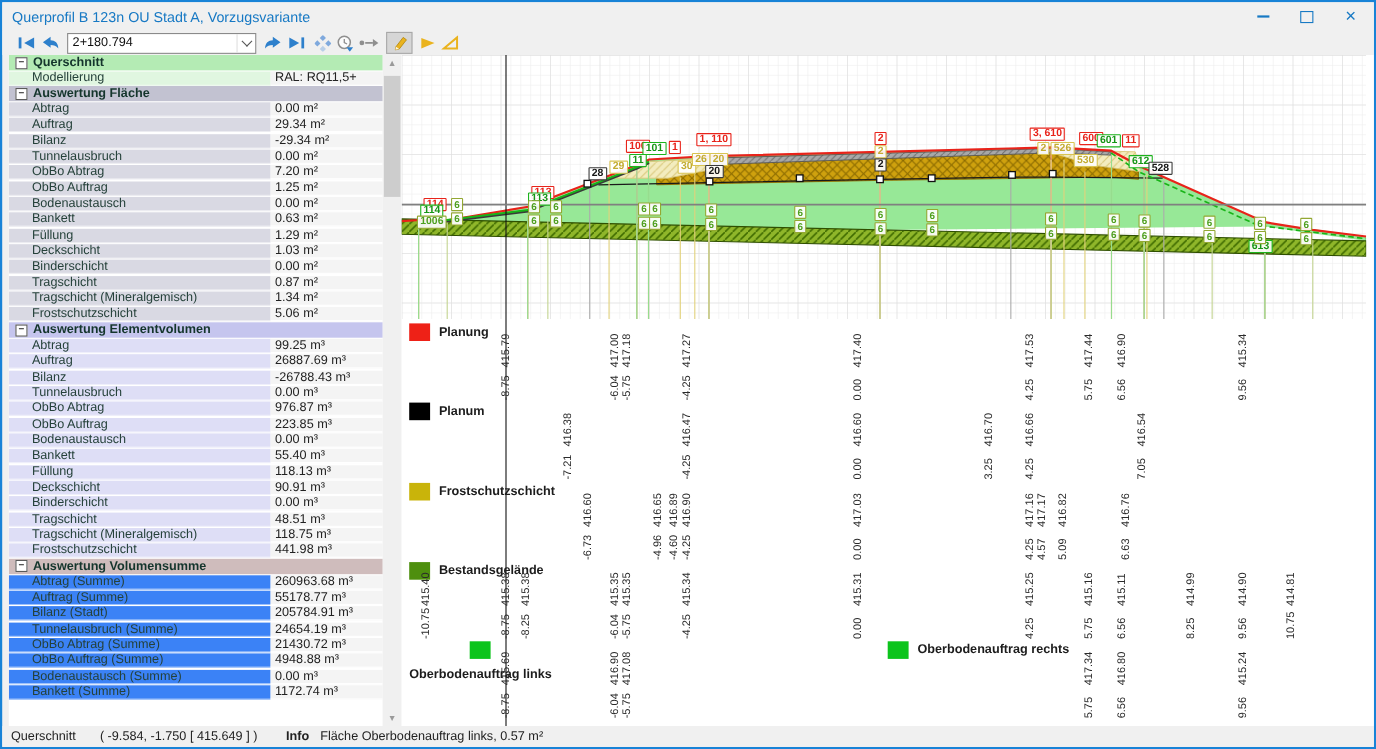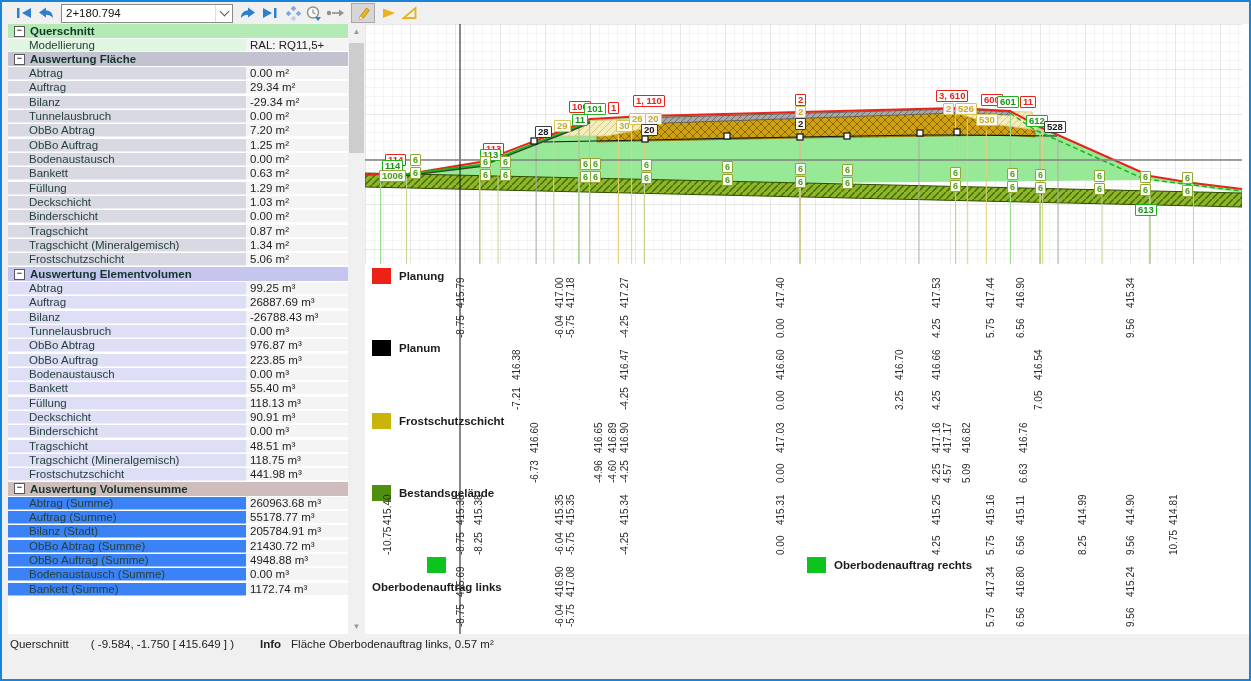--- a/index.html
+++ b/index.html
@@ -64,20 +64,32 @@
     transform-origin:0 100%;transform:rotate(-90deg);}
   
   .statusbar{height:19px;display:flex;align-items:center;background:#f0f0f0;font-size:11.5px;color:#222;}
   .statusbar span{white-space:nowrap;}
 </style>
 </head>
 <body>
 
 <div class="window">
 
+  <div class="titlebar">
+    <div class="title-text">Querprofil B 123n OU Stadt A, Vorzugsvariante</div>
+    <div class="winbtns">
+      <div class="wb wb-min">
+          <i></i>
+        </div>
+      <div class="wb wb-max">
+          <i></i>
+        </div>
+      <div class="wb wb-close">×</div>
+    </div>
+  </div>
 
   <div class="toolbar">
     <div class="tbi">
       <svg width="17" height="14">
           <rect x="1" y="2" width="2.5" height="10" fill="#2e80cc"></rect>
           <path d="M15,2 L6,7 L15,12 Z" fill="#2e80cc"></path>
         </svg>
     </div>
     <div class="tbi">
       <svg width="18" height="14">
@@ -292,20 +304,24 @@
             <div class="pg-label">Abtrag (Summe)</div>
             <div class="pg-value">260963.68 m³</div>
           </div>
           <div class="pg-row">
             <div class="pg-label">Auftrag (Summe)</div>
             <div class="pg-value">55178.77 m³</div>
           </div>
           <div class="pg-row">
             <div class="pg-label">Bilanz (Stadt)</div>
             <div class="pg-value">205784.91 m³</div>
+          </div>
+          <div class="pg-row">
+            <div class="pg-label">Tunnelausbruch (Summe)</div>
+            <div class="pg-value">24654.19 m³</div>
           </div>
           <div class="pg-row">
             <div class="pg-label">ObBo Abtrag (Summe)</div>
             <div class="pg-value">21430.72 m³</div>
           </div>
           <div class="pg-row">
             <div class="pg-label">ObBo Auftrag (Summe)</div>
             <div class="pg-value">4948.88 m³</div>
           </div>
           <div class="pg-row">
@@ -460,21 +476,21 @@
           <div class="lblbox lb-black" style="left: 430px; top: 94px;">2</div>
           <div class="lblbox lb-red" style="left: 571px; top: 66px;">3, 610</div>
           <div class="lblbox lb-yellow" style="left: 578px; top: 79px;">2</div>
           <div class="lblbox lb-yellow" style="left: 590px; top: 79px;">526</div>
           <div class="lblbox lb-yellow" style="left: 611px; top: 90px;">530</div>
           <div class="lblbox lb-red" style="left: 616px; top: 70px;">600</div>
           <div class="lblbox lb-green" style="left: 632px; top: 72px;">601</div>
           <div class="lblbox lb-red" style="left: 655px; top: 72px;">11</div>
           <div class="lblbox lb-green" style="left: 661px; top: 91px;">612</div>
           <div class="lblbox lb-black" style="left: 679px; top: 97px;">528</div>
-          <div class="lblbox lb-green" style="left: 770px; top: 154px; margin-top: 26px;">613</div>
+          <div class="lblbox lb-green" style="left: 770px; top: 142px; margin-top: 26px;">613</div>
           <div class="sixbox" style="left: 45px; top: 130px;">6</div>
           <div class="sixbox" style="left: 45px; top: 143px;">6</div>
           <div class="sixbox" style="left: 115px; top: 132px;">6</div>
           <div class="sixbox" style="left: 115px; top: 145px;">6</div>
           <div class="sixbox" style="left: 135px; top: 132px;">6</div>
           <div class="sixbox" style="left: 135px; top: 145px;">6</div>
           <div class="sixbox" style="left: 215px; top: 134px;">6</div>
           <div class="sixbox" style="left: 215px; top: 147px;">6</div>
           <div class="sixbox" style="left: 225px; top: 134px;">6</div>
           <div class="sixbox" style="left: 225px; top: 147px;">6</div>

